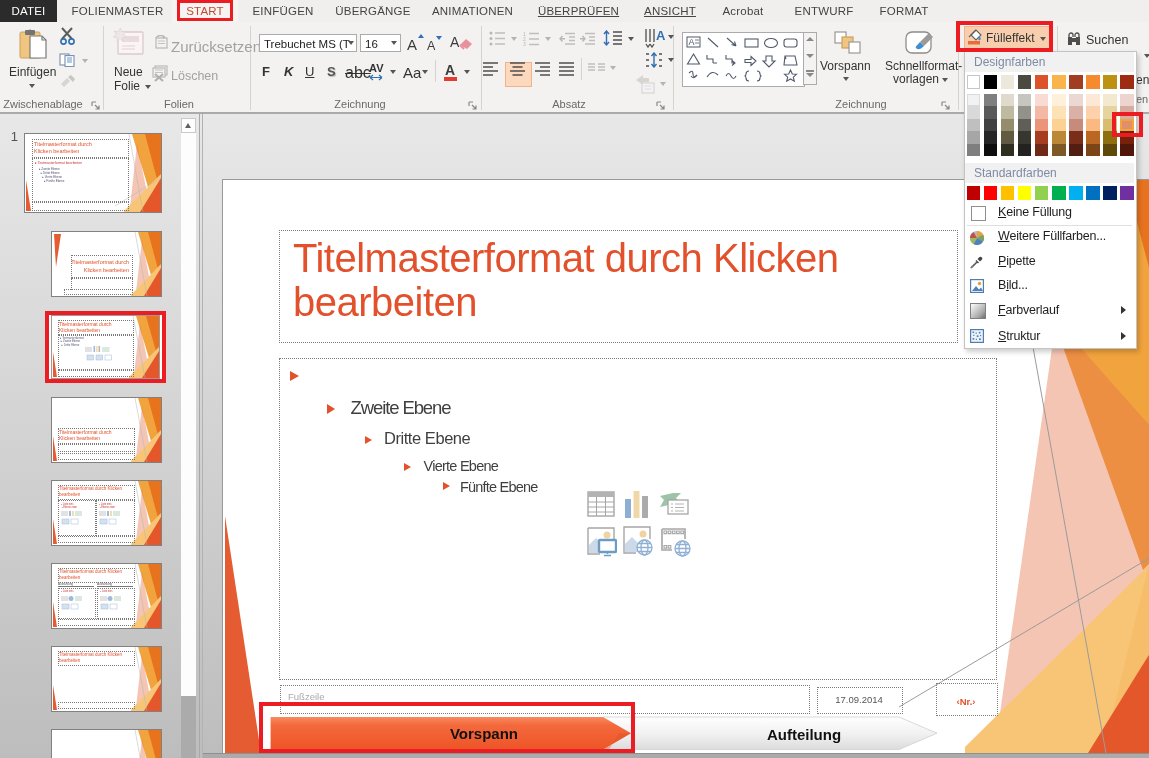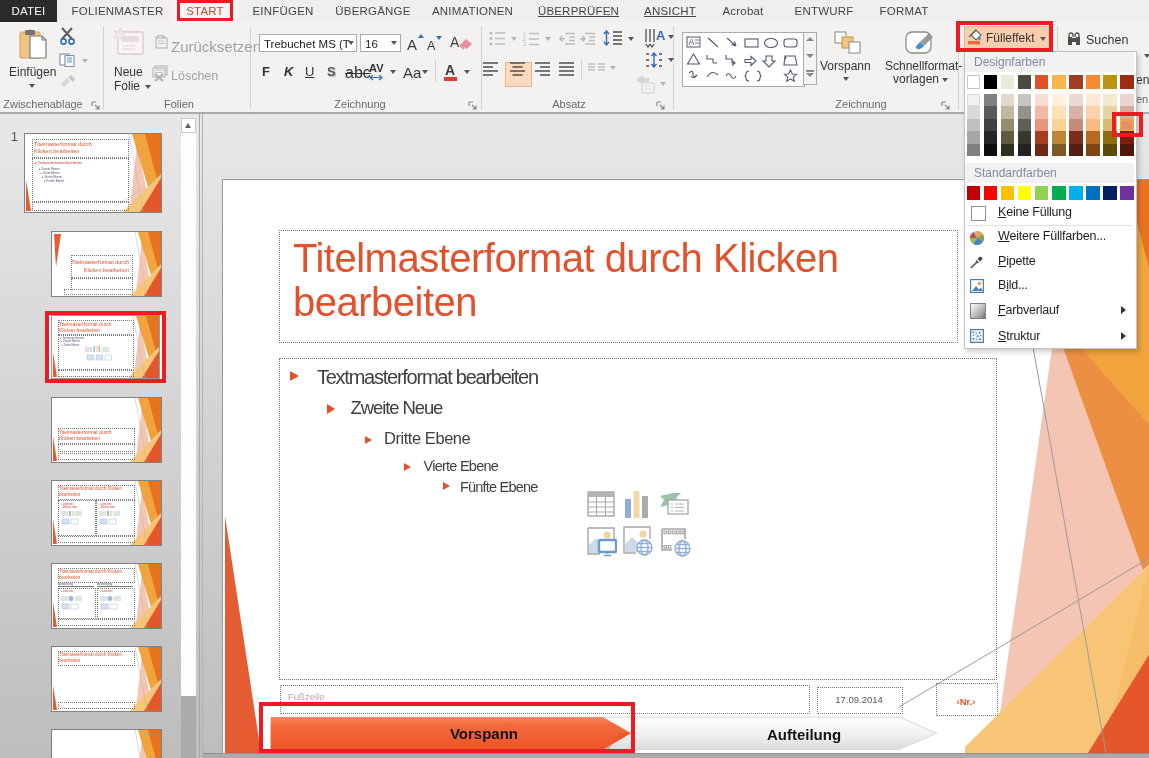--- a/index.html
+++ b/index.html
@@ -510,23 +510,22 @@
         <line x1="676" y1="527" x2="1019" y2="323" stroke="#9b9b9b" stroke-width="1"></line>
 
         <polygon points="2,336 2,573 38,573" fill="#e55c33"></polygon>
       </svg>
 
       <div class="dot" style="left:56px;top:50px;width:677px;height:111px;"></div>
       <div class="abs" style="left:70px;top:56px;width:660px;font-size:40px;line-height:44px;color:#e2512c;letter-spacing:-0.5px;">Titelmasterformat durch Klicken bearbeiten</div>
 
       <div class="dot" style="left:56px;top:178px;width:716px;height:320px;"></div>
       <div class="bullet" style="left:67px;top:191px;"></div>
-      <div class="abs" style="left:94px;top:186px;font-size:20px;letter-spacing:-1.25px;color:#3f3f3f;">Textmasterformat bearbeiten</div>
       <div class="bullet" style="left:104px;top:224px;border-top-width:5px;border-bottom-width:5px;border-left-width:8.5px;"></div>
-      <div class="abs" style="left:127.5px;top:217px;font-size:18.5px;letter-spacing:-1.1px;color:#3f3f3f;">Zweite Neue</div>
+      <div class="abs" style="left:127.5px;top:217px;font-size:18.5px;letter-spacing:-1.1px;color:#3f3f3f;">Zweite Ebene</div>
       <div class="bullet" style="left:142px;top:256px;border-top-width:4.5px;border-bottom-width:4.5px;border-left-width:7.5px;"></div>
       <div class="abs" style="left:161px;top:249px;font-size:16.5px;letter-spacing:-0.45px;color:#3f3f3f;">Dritte Ebene</div>
       <div class="bullet" style="left:181px;top:283px;border-top-width:4px;border-bottom-width:4px;border-left-width:7px;"></div>
       <div class="abs" style="left:200.5px;top:278px;font-size:14.5px;letter-spacing:-0.75px;color:#3f3f3f;">Vierte Ebene</div>
       <div class="bullet" style="left:220px;top:302px;border-top-width:4px;border-bottom-width:4px;border-left-width:7px;"></div>
       <div class="abs" style="left:237px;top:299px;font-size:14.5px;letter-spacing:-0.8px;color:#3f3f3f;">Fünfte Ebene</div>
 
       <svg class="abs" style="left:364px;top:311px;" width="28" height="26" viewBox="0 0 28 26">
         <rect x="1" y="1" width="26" height="24" fill="#fff" stroke="#a6a6a6" stroke-width="1.4"></rect>
         <rect x="1" y="1" width="26" height="5" fill="#b3b3b3"></rect>

